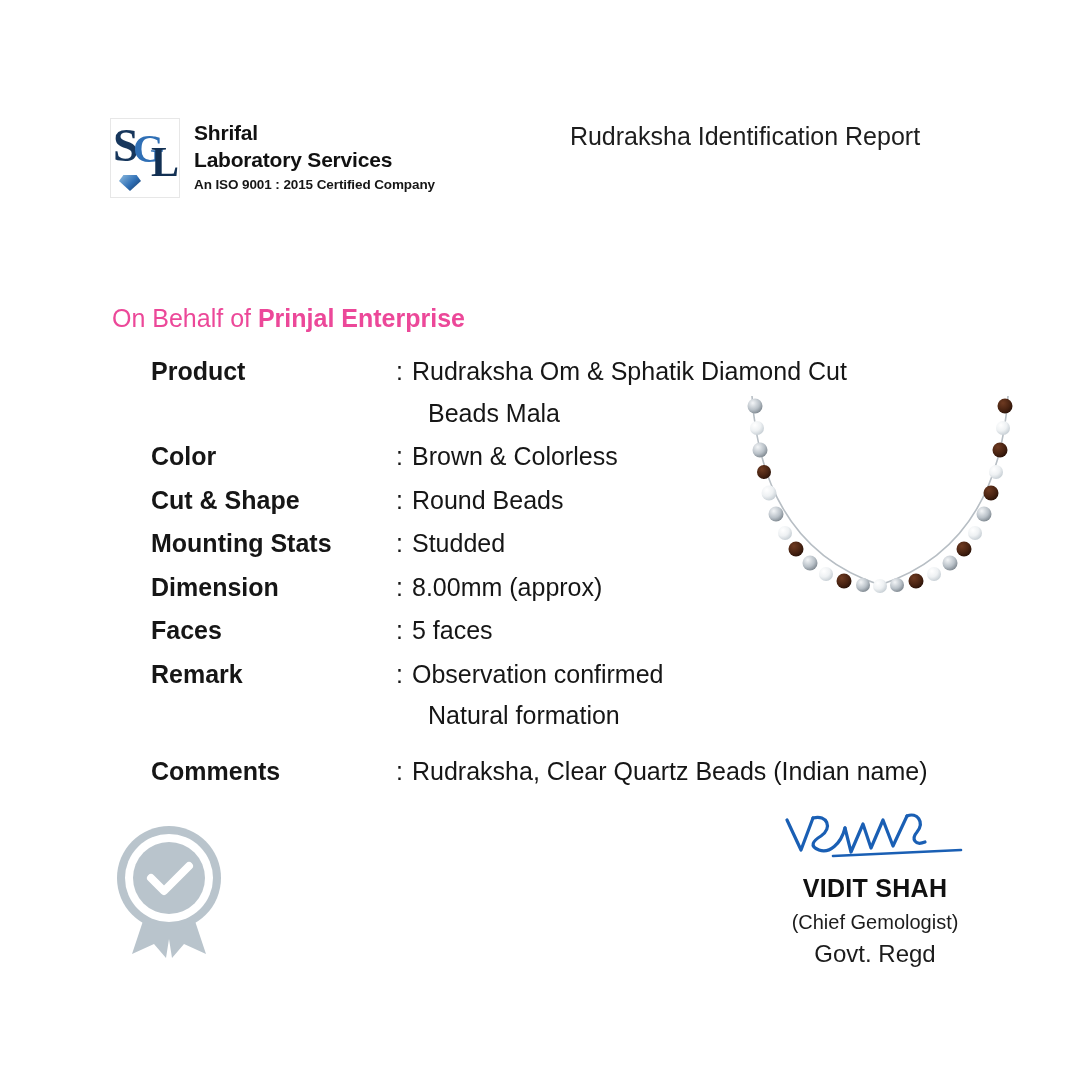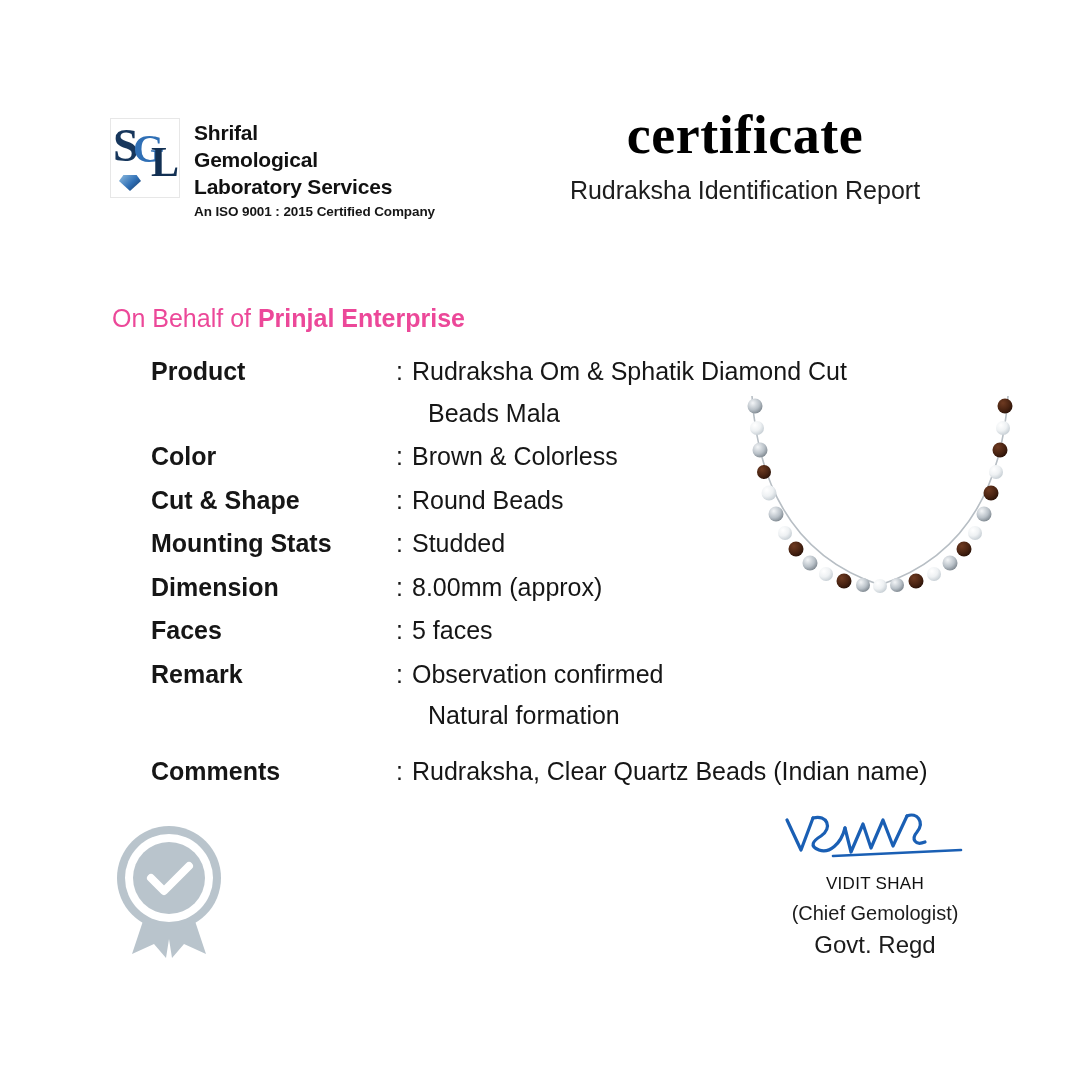--- a/index.html
+++ b/index.html
@@ -181,22 +181,22 @@
   
   .sign-block {
     position: absolute;
     left: 690px;
     top: 806px;
     width: 370px;
     text-align: center;
   }
   .sign-svg { height: 62px; }
   .sign-name {
-    font-size: 17px;
-    font-weight: normal;
+    font-size: 25px;
+    font-weight: bold;
     letter-spacing: 0.3px;
     color: #111111;
     margin-top: 2px;
   }
   .sign-role {
     font-size: 20px;
     color: #1c1c1c;
     margin-top: 8px;
   }
   .sign-reg {
@@ -212,28 +212,26 @@
 
   <div class="logo-block">
     <div class="logo-mark">
       <span class="s-letter">S</span>
       <span class="g-letter">G</span>
       <span class="l-letter">L</span>
       <span class="gem"></span>
     </div>
     <div class="logo-text">
       <div class="ln">Shrifal</div>
-      <div class="ln">Gemological</div>
       <div class="ln">Laboratory Services</div>
       <div class="iso">An ISO 9001 : 2015 Certified Company</div>
     </div>
   </div>
 
   <div class="title-block">
-    <div class="cert-title">certificate</div>
     <div class="cert-sub">Rudraksha Identification Report</div>
   </div>
 </div>
 
 <div class="behalf">
   <span>On Behalf of </span><b>Prinjal Enterprise</b>
 </div>
 
 <table class="spec-table">
   <tbody>

